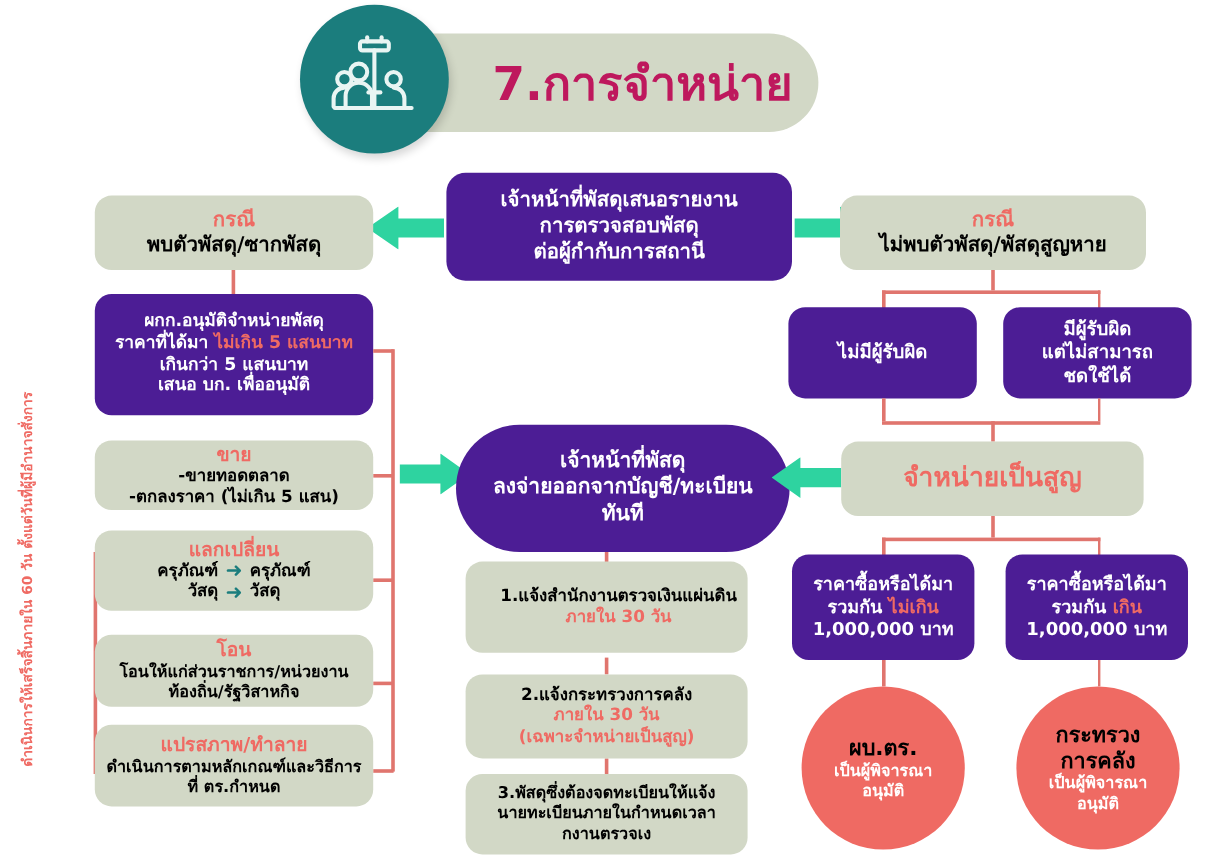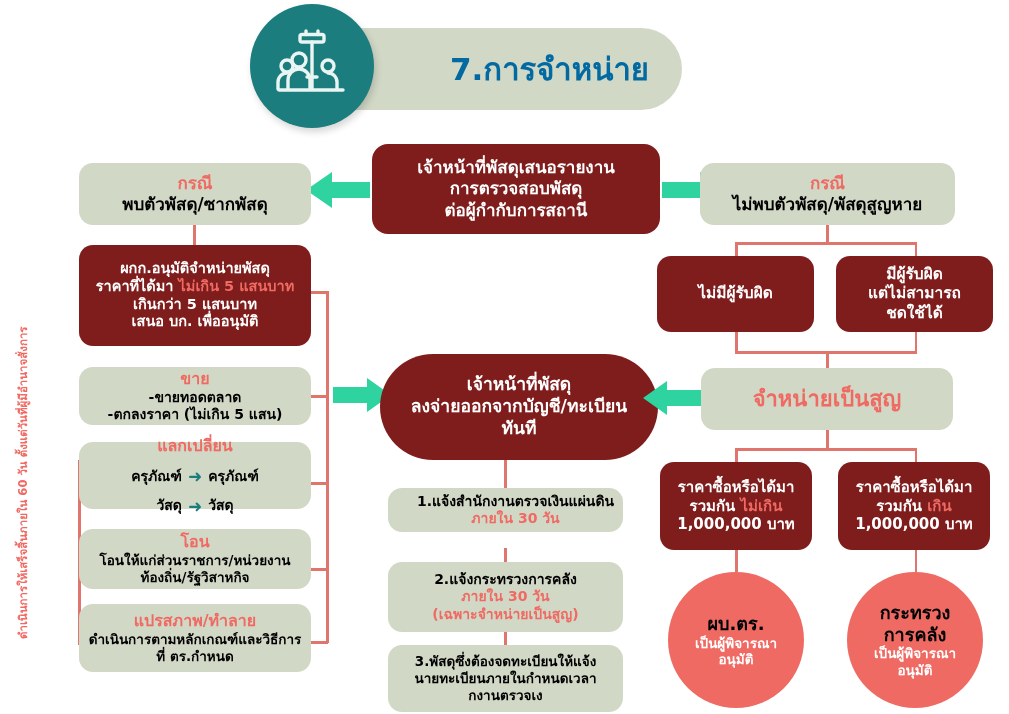--- a/index.html
+++ b/index.html
@@ -8,55 +8,55 @@
     background: #ffffff;
     font-family: "DejaVu Sans", "Liberation Sans", sans-serif;
     overflow: hidden;
   }
   #root { position: relative; width: 1009px; height: 714px; }
 
   
   .box { position: absolute; display: flex; flex-direction: column;
          align-items: center; justify-content: center; text-align: center;
          border-radius: 14px; line-height: 1.24; }
-  .box.teal  { background: #7f1d1d; color: #ffffff; }
+  .box.teal  { background: #4c1d95; color: #ffffff; }
   .box.sage  { background: #d2d8c6; color: #1b7d7d; }
   .box.pill  { border-radius: 999px; }
   .circle { position: absolute; border-radius: 50%; display: flex;
             flex-direction: column; align-items: center; justify-content: center;
             text-align: center; background: #ef6a63; line-height: 1.22; }
 
   .t-head   { color: #ef6a63; font-weight: bold; }
   .t-teal   { color: #000000; font-weight: bold; }
   .t-white  { color: #ffffff; font-weight: bold; }
   .t-salmon { color: #ef6a63; font-weight: bold; }
 
   .ln { font-weight: bold; }
 
   
   #hdr-pill { position: absolute; left: 290px; top: 28px; width: 392px; height: 82px;
               background: #d2d8c6; border-radius: 41px; }
-  #hdr-title { position: absolute; left: 407px; top: 45px; width: 285px; height: 48px;
+  #hdr-title { position: absolute; left: 393px; top: 45px; width: 285px; height: 48px;
                display:flex; align-items:center; justify-content:center;
-               font-size: 31px; font-weight: bold; color: #0369a1; letter-spacing: 0px; }
+               font-size: 39px; font-weight: bold; color: #be185d; letter-spacing: 0px; }
   #hdr-badge { position: absolute; left: 250px; top: 4px; width: 124px; height: 124px;
                border-radius: 50%; background: #1b7d7d;
                display:flex; align-items:center; justify-content:center;
                box-shadow: 2px 4px 7px rgba(0,0,0,.16); }
 
   
   .conn { position: absolute; background: #e0756e; }
   .arrow { position: absolute; }
 
   
   #vert-note { position: absolute; left: -92px; top: 515px; width: 230px;
                transform: rotate(-90deg); transform-origin: center center;
                color: #ef6a63; font-size: 11.5px; font-weight: bold;
                text-align: center; white-space: nowrap; }
-  .exch-row { display: flex; align-items: center; justify-content: center; gap: 6px; margin-top: 12px; }
+  .exch-row { display: flex; align-items: center; justify-content: center; gap: 6px; }
   .exch-arrow { color: #1b7d7d; font-size: 17px; line-height: 1; }
 </style>
 </head>
 <body>
 
 <div id="root">
 
   <div id="hdr-pill"></div>
   <div id="hdr-badge">
     <svg width="78" height="78" viewBox="0 0 78 78">
@@ -162,21 +162,21 @@
     <div class="ln t-white">ลงจ่ายออกจากบัญชี/ทะเบียน</div>
     <div class="ln t-white">ทันที</div>
   </div>
 
   <div class="conn" style="left:504px; top:460px; width:2.5px; height:28px;"></div>
 
   <div class="conn" style="left:504px; top:548px; width:2.5px; height:14px;"></div>
 
   <div class="conn" style="left:504px; top:632px; width:2.5px; height:13px;"></div>
 
-  <div class="box sage" style="left:388px; top:488px; width:235px; height:44px; font-size:14px;padding-left:20px;">
+  <div class="box sage" style="left:388px; top:468px; width:235px; height:76px; font-size:14px;padding-left:20px;">
     <div class="ln t-teal">1.แจ้งสำนักงานตรวจเงินแผ่นดิน</div>
     <div class="ln t-salmon">ภายใน 30 วัน</div>
   </div>
 
   <div class="box sage" style="left:388px; top:562px; width:235px; height:70px; font-size:14px;">
     <div class="ln t-teal">2.แจ้งกระทรวงการคลัง</div>
     <div class="ln t-salmon">ภายใน 30 วัน</div>
     <div class="ln t-salmon">(เฉพาะจำหน่ายเป็นสูญ)</div>
   </div>
 

